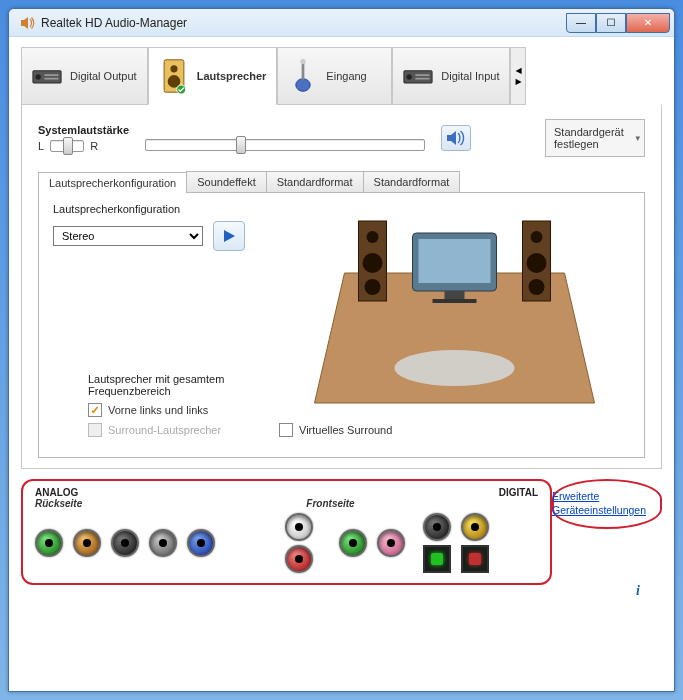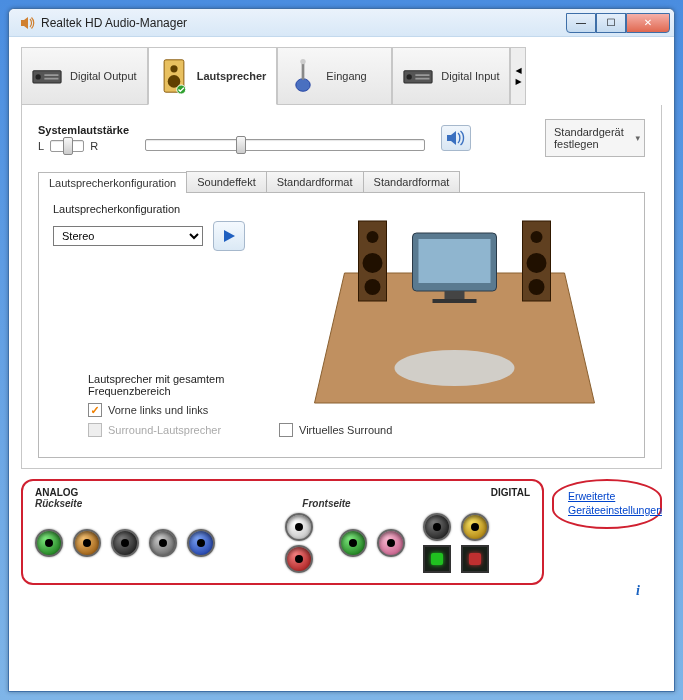--- a/index.html
+++ b/index.html
@@ -44,21 +44,21 @@
 .freq-title { font-size:11px; color:#222; margin-bottom:6px; }
 .chk-row { display:flex; align-items:center; gap:6px; font-size:11px; color:#333; margin-bottom:6px; }
 .chk { width:14px; height:14px; border:1px solid #888; background:#fff; display:inline-flex; align-items:center; justify-content:center; }
 .chk.checked { background:#fff; }
 .chk.checked::after { content:"✓"; color:#f08000; font-size:11px; font-weight:bold; line-height:1; }
 .chk.disabled { background:#eee; border-color:#bbb; }
 .disabled-t { color:#aaa; }
 .room-view { flex:1; position:relative; }
 .stage-wrap { position:relative; width:100%; height:210px; }
 .cfg-right-bottom { display:flex; align-items:center; gap:6px; margin-top:10px; font-size:11px; }
-.bottom-panel { display:flex; margin-top: 10px; gap: 8px; }
+.bottom-panel { display:flex; margin-top: 10px; }
 .connector-box { border:2px solid #d02030; border-radius:12px; padding: 6px 12px 10px 12px; flex:1; position:relative; }
 .conn-labels { display:flex; font-size:10px; font-weight:bold; color:#222; }
 .conn-sub { font-size:10px; color:#333;font-style:italic; }
 .analog-block { display:inline-block; }
 .front-block { display:inline-block; margin-left: 90px; }
 .digital-block { display:inline-block; margin-left: 10px; }
 .conn-row { display:flex; align-items:center; margin-top:4px; }
 .jack { width:28px; height:28px; border-radius:50%; margin-right: 10px; position:relative; box-shadow: inset 0 2px 4px rgba(0,0,0,0.5), 0 0 2px rgba(0,0,0,0.5); border:2px solid #666; cursor:pointer; }
 .jack::after { content:""; position:absolute; left:50%; top:50%; width:8px; height:8px; background:#000; border-radius:50%; transform:translate(-50%,-50%); }
 .jack.green{background: radial-gradient(circle at 35% 30%,#7ee87e,#0a6a0a);}
@@ -66,21 +66,21 @@
 .jack.black{background: radial-gradient(circle at 35% 30%,#7a7a7a,#111);}
 .jack.gray{background: radial-gradient(circle at 35% 30%,#ccc,#555);}
 .jack.blue{background: radial-gradient(circle at 35% 30%,#7aa0f0,#1030a0);}
 .jack.white{background: radial-gradient(circle at 35% 30%,#fff,#bbb);}
 .jack.red{background: radial-gradient(circle at 35% 30%,#f58080,#a01010);}
 .jack.pink{background: radial-gradient(circle at 35% 30%,#f8b8d0,#c05080);}
 .jack.yellow{background: radial-gradient(circle at 35% 30%,#f8e060,#a07000);}
 .optical { width:28px; height:28px; border:2px solid #333; background:#182018; margin-right:10px; display:flex; align-items:center; justify-content:center; cursor:pointer; }
 .optical.on::after { content:""; width:12px; height:12px; background:#20c020; border-radius:2px; box-shadow:0 0 4px #20c020; }
 .optical.off::after { content:""; width:12px; height:12px; background:#c03030; border-radius:2px; box-shadow:0 0 4px #c03030; }
-.adv-link-box { border:2px solid #d02030; border-radius: 50%/40%; padding: 10px 14px; width: 110px; font-size:10.5px; text-align:left; display:flex; align-items:center; height:50px; }
+.adv-link-box { border:2px solid #d02030; border-radius: 50%/40%; padding: 10px 14px; width: 110px; font-size:10.5px; text-align:left; display:flex; align-items:center; height:50px;justify-content:flex-end; }
 .adv-link { color:#0044cc; text-decoration:underline; cursor:pointer; line-height:1.3; }
 .info-icon { position:absolute; right:10px; bottom:4px; width:16px; height:16px; color:#1a62c0; font-style:italic; font-family:Georgia,serif; font-weight:bold; font-size:14px; cursor:pointer; }
 .spacer { flex:1; }
 .jack-stack { display:flex; flex-direction:column; gap:4px; margin-right:16px; }
 .digital-jacks-col { display:flex; flex-direction:column; gap:4px; }
 .side-links { width: 110px; display:flex; flex-direction:column; }
 </style>
 </head>
 <body>
 

